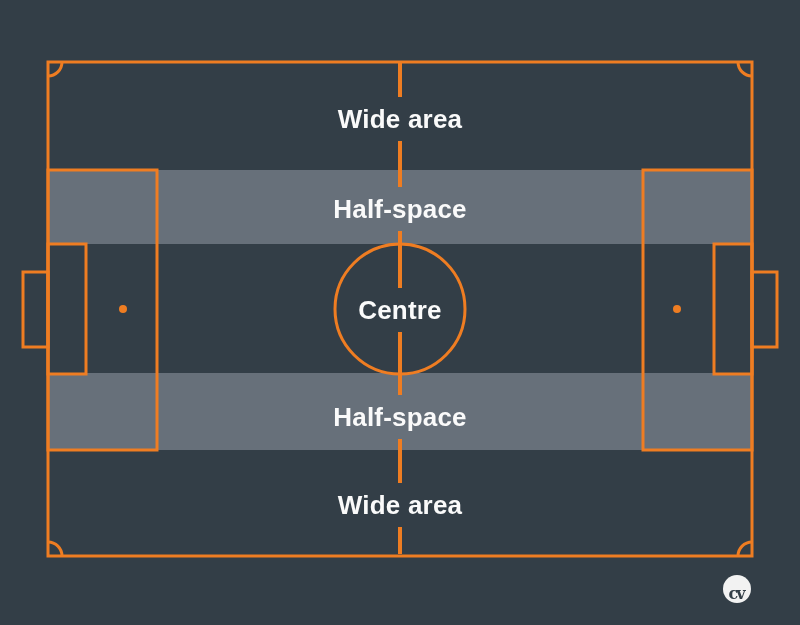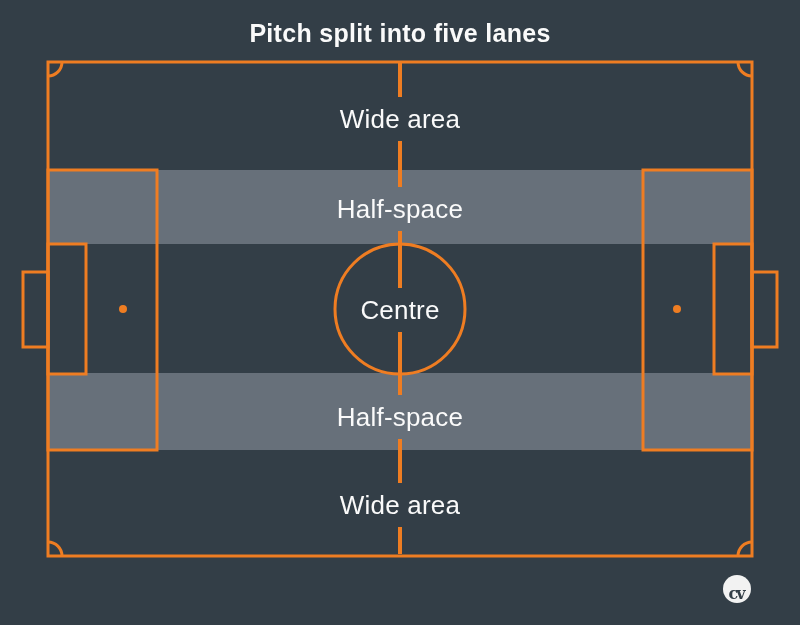--- a/index.html
+++ b/index.html
@@ -21,21 +21,21 @@
     text-align:center;font-size:25px;font-weight:bold;color:var(--text);
     letter-spacing:0.3px;
   }
   svg.pitch{position:absolute;left:0;top:0;display:block;}
   .band{fill:var(--lane-band);stroke:none;}
   .ln{fill:none;stroke:var(--pitch-lines);stroke-width:3;}
   .mid{stroke:var(--pitch-lines);stroke-width:4;}
   .spot{fill:var(--pitch-lines);stroke:none;}
   .lane-label{
     position:absolute;left:0;right:0;height:34px;line-height:34px;
-    text-align:center;font-size:26px;font-weight:normal;color:var(--text);
+    text-align:center;font-size:26px;font-weight:bold;color:var(--text);
     letter-spacing:0.2px;
   }
   .lane-label.pos-0{top:102px;}
   .lane-label.pos-1{top:192px;}
   .lane-label.pos-2{top:293px;}
   .lane-label.pos-3{top:400px;}
   .lane-label.pos-4{top:488px;}
   .logo{
     position:absolute;left:723px;top:575px;width:28px;height:28px;
     border-radius:50%;background:var(--logo-background);
@@ -44,21 +44,20 @@
   .logo span{
     font-family:"DejaVu Serif", serif;font-weight:bold;font-size:16px;
     color:var(--logo-text);letter-spacing:-2px;padding-right:2px;
   }
 </style>
 </head>
 <body>
 
 <div class="stage">
 
-  <div class="title">Pitch split into five lanes</div>
 
   <svg class="pitch" width="800" height="625" viewBox="0 0 800 625">
 
     <rect class="band" x="48" y="170" width="704" height="74"></rect>
     <rect class="band" x="48" y="373" width="704" height="77"></rect>
 
     <rect class="ln" x="48" y="62" width="704" height="494"></rect>
 
     <line class="mid" x1="400" y1="63" x2="400" y2="97"></line>
     <line class="mid" x1="400" y1="141" x2="400" y2="187"></line>

